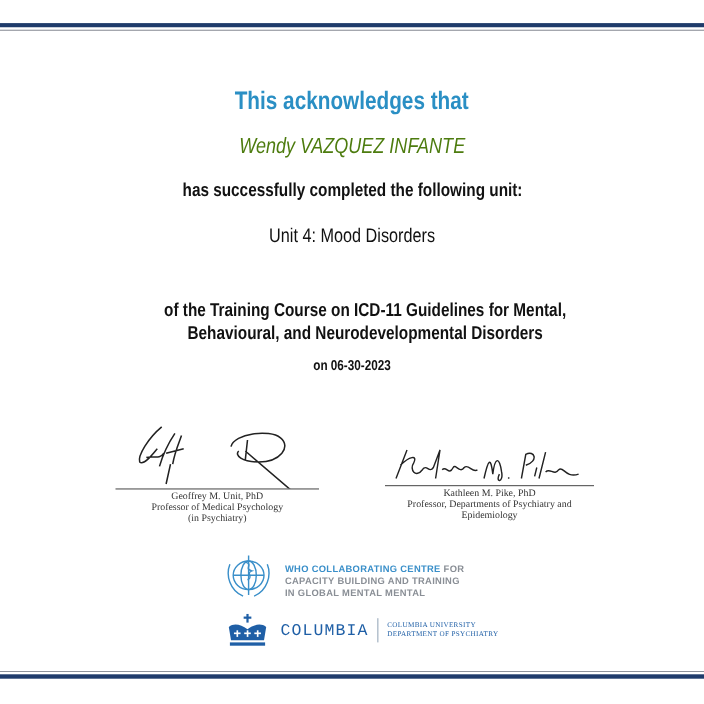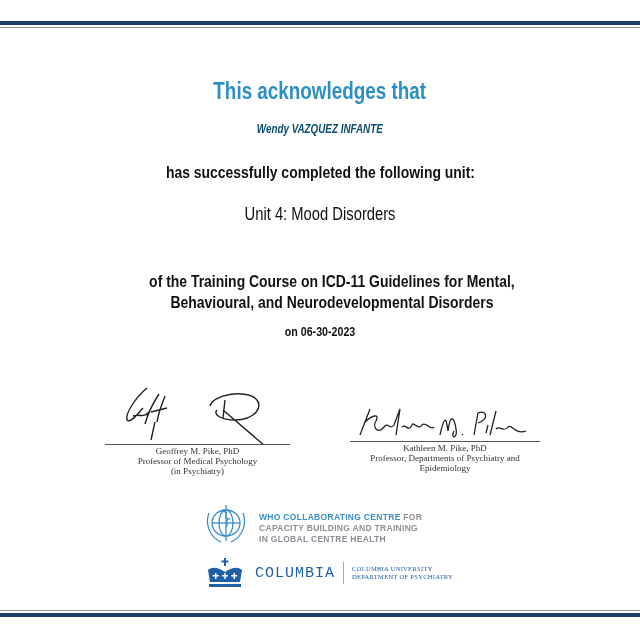--- a/index.html
+++ b/index.html
@@ -11,21 +11,21 @@
   .border-top { top: 21px; }
   .border-bottom { top: 610px; }
   .navy { height: 4px; background: #1f3b6b; }
   .gap { height: 2px; background: #fff; }
   .gray { height: 1px; background: #8e929b; }
 
   .center { position: absolute; left: 0; width: 640px; text-align: center; }
   .condensed { transform: scaleX(0.82); transform-origin: center; display: inline-block; white-space: nowrap; }
 
   .acknowledge { top: 78px; font-size: 23px; font-weight: bold; color: #2a8fc4; }
-  .recipient { top: 122px; font-size: 12px; font-weight: bold; font-style: italic; color: #0c4a6e; }
+  .recipient { top: 122px; font-size: 20px; font-weight: normal; font-style: italic; color: #4d7c0f; }
   .completed { top: 163px; font-size: 17px; font-weight: bold; }
   .unit { top: 204px; font-size: 18px; font-weight: normal; }
   .course { top: 271px; font-size: 17px; font-weight: bold; line-height: 21px; padding-left: 12px; }
   .date { top: 324px; font-size: 13px; font-weight: bold; }
 
   .sig-block { position: absolute; text-align: center; font-family: "Liberation Serif", serif; font-size: 9px; line-height: 10px; color: #333; }
   .sig-line { height: 1px; background: #555; }
   .sig1 { left: 105px; top: 380px; width: 185px; }
   .sig2 { left: 350px; top: 405px; width: 190px; }
   .sig1 svg, .sig2 svg { display: block; }
@@ -67,21 +67,21 @@
 <div class="center date">
   <span class="condensed">on 06-30-2023</span>
 </div>
 
 <div class="sig-block sig1">
   <svg width="185" height="64" viewBox="0 0 185 64">
     <path d="M42 8 C30 18,20 34,22 40 C26 44,36 30,38 28 M28 36 C34 34,40 38,44 32 M40 44 C44 30,50 20,54 14 M52 42 C54 30,58 22,60 16 M46 32 L62 28 M46 60 L50 42" fill="none" stroke="#222" stroke-width="1.4"></path>
     <path d="M105 26 C108 14,140 10,150 18 C160 26,150 40,130 40 C115 40,108 34,112 30 M120 20 L118 38 M118 30 L160 66" fill="none" stroke="#222" stroke-width="1.4"></path>
   </svg>
   <div class="sig-line"></div>
-  <div style="margin-top:1px">Geoffrey M. Pike, PhD</div>
+  <div style="margin-top:1px">Geoffrey M. Unit, PhD</div>
   <div>Professor of Medical Psychology</div>
   <div>(in Psychiatry)</div>
 </div>
 
 <div class="sig-block sig2">
   <svg width="190" height="36" viewBox="0 0 190 36">
     <path d="M10 30 L20 4 M14 18 C22 10,30 8,26 16 C22 22,28 30,34 22 C38 16,40 26,44 20 L50 4 L46 30 M52 22 C56 18,58 28,62 20 C64 16,68 26,72 20 C76 16,80 26,84 22 M90 30 C94 12,96 10,98 26 C100 10,104 10,106 24 C108 34,100 34,104 26 M112 30 L113 29 M124 30 L128 8 C136 4,140 14,128 18 M136 28 L138 20 M140 30 L146 6 M146 24 C150 20,154 28,158 22 C162 18,164 30,176 26" fill="none" stroke="#222" stroke-width="1.3"></path>
   </svg>
   <div class="sig-line"></div>
   <div style="margin-top:1px">Kathleen M. Pike, PhD</div>
@@ -96,21 +96,21 @@
       <ellipse cx="23" cy="20" rx="7" ry="13"></ellipse>
       <line x1="9" y1="20" x2="37" y2="20"></line>
       <line x1="23" y1="2" x2="23" y2="38"></line>
       <path d="M6 10 C2 20,6 34,18 39 M40 10 C44 20,40 34,28 39"></path>
       <path d="M20 8 C28 10,18 14,26 16 C20 18,28 22,22 24"></path>
     </g>
   </svg>
   <div class="who-text">
     <div><span class="blue">WHO COLLABORATING CENTRE</span><span> FOR</span></div>
     <div>CAPACITY BUILDING AND TRAINING</div>
-    <div>IN GLOBAL CENTRE HEALTH</div>
+    <div>IN GLOBAL MENTAL MENTAL</div>
   </div>
 </div>
 
 <div class="columbia">
   <svg width="40" height="30" viewBox="0 0 40 30">
     <g fill="#1f5fa6">
       <rect x="19" y="0" width="2" height="8"></rect>
       <rect x="16.5" y="2.5" width="7" height="2"></rect>
       <path d="M3 12 C8 8,14 10,20 14 C26 10,32 8,37 12 L35 24 L5 24 Z"></path>
       <rect x="4" y="26" width="32" height="3"></rect>

